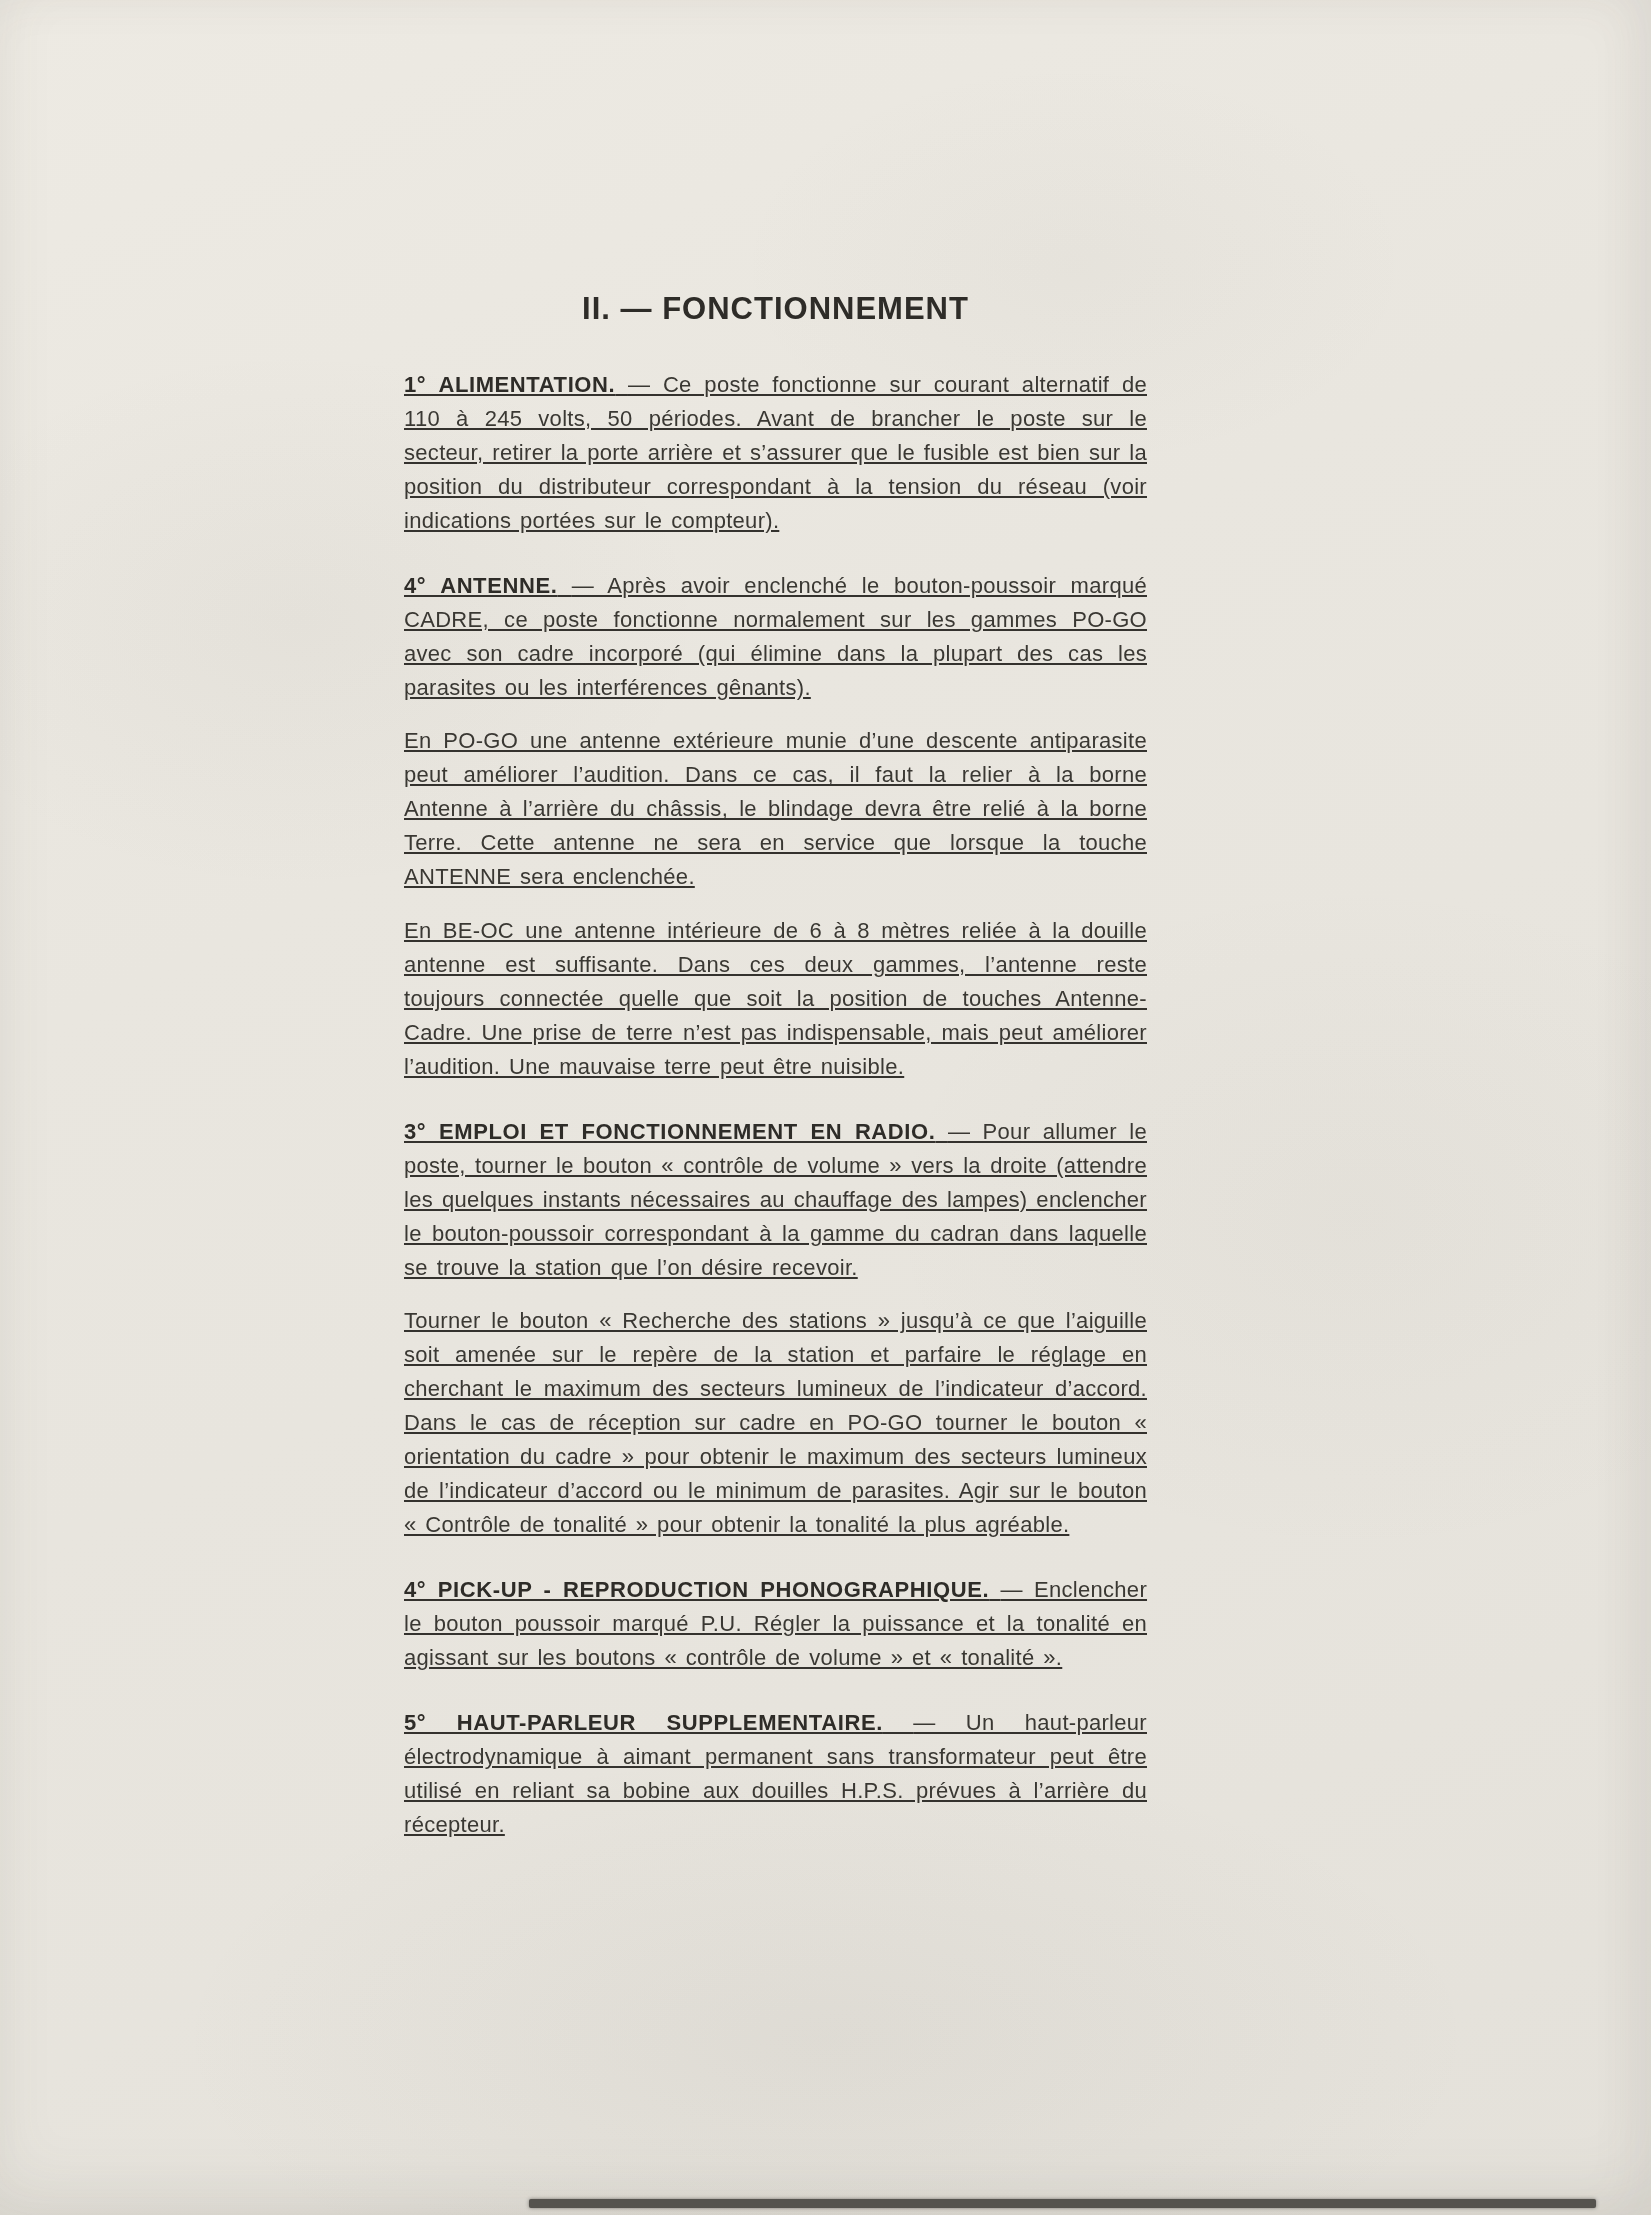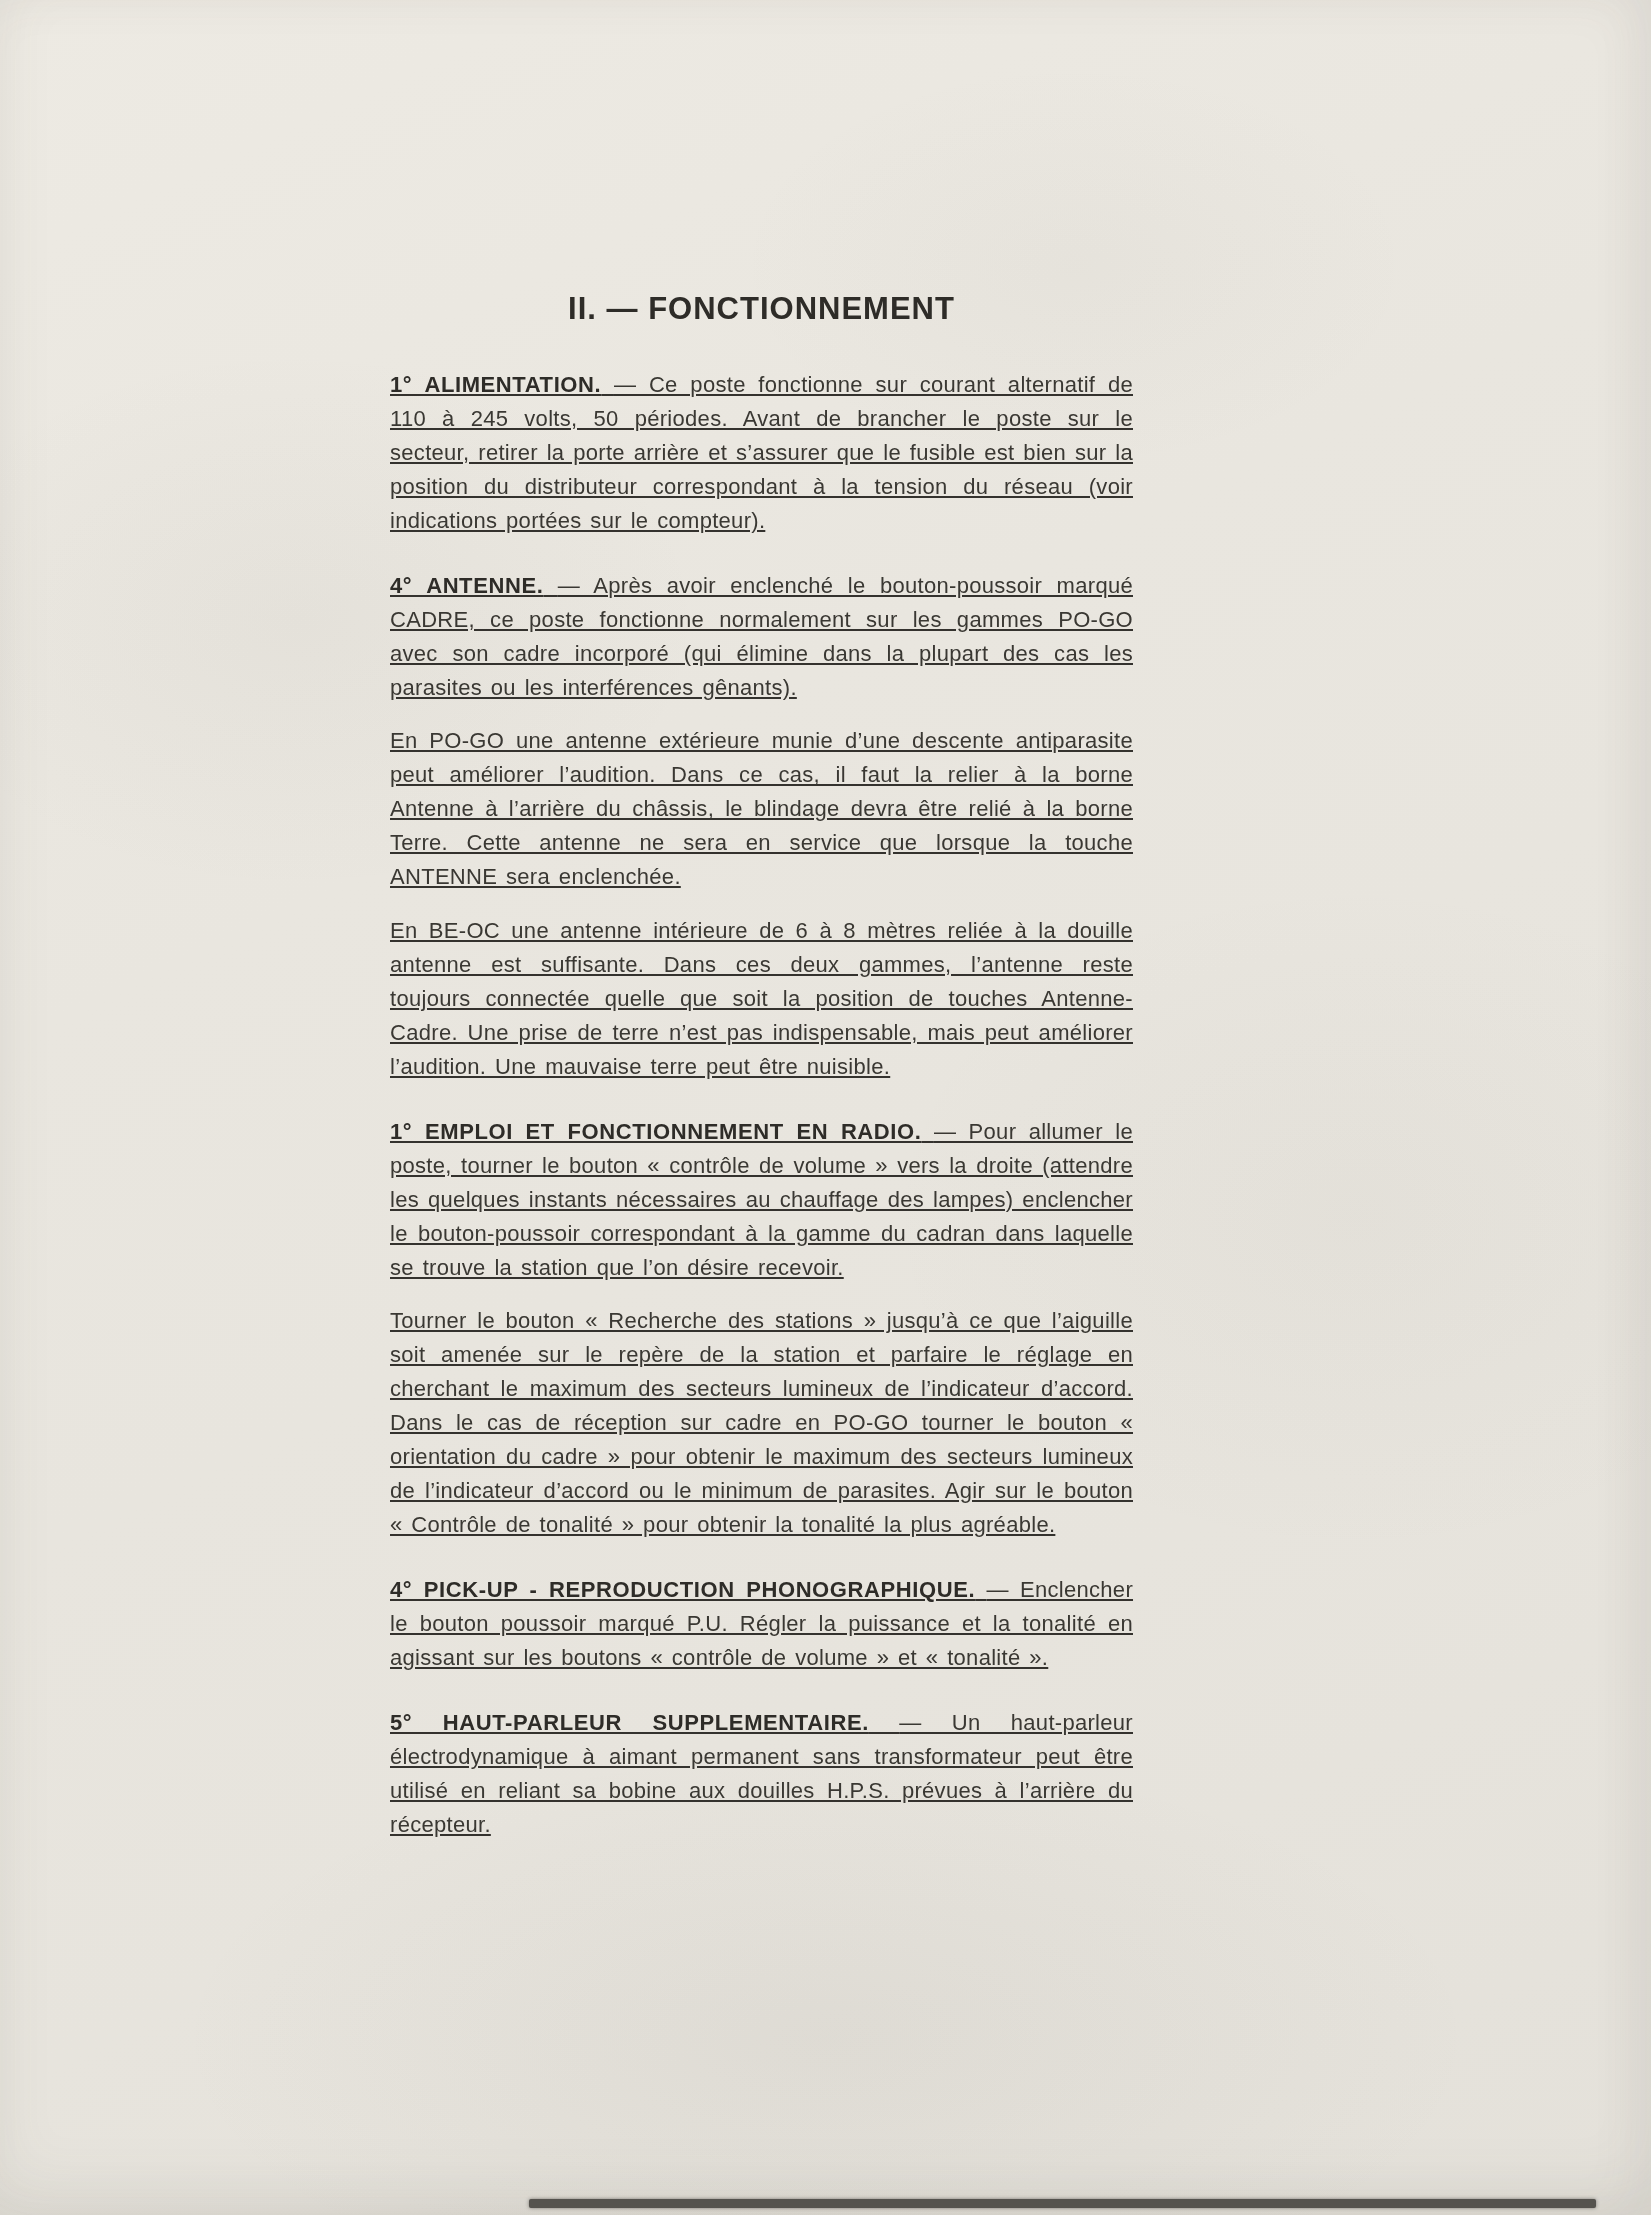--- a/index.html
+++ b/index.html
@@ -24,21 +24,21 @@
     inset: 0;
     pointer-events: none;
     background:
       radial-gradient(ellipse 582px 388px at 18% 28%, rgba(120,115,105,0.05), transparent 70%),
       radial-gradient(ellipse 679px 485px at 82% 55%, rgba(120,115,105,0.04), transparent 70%),
       radial-gradient(ellipse 873px 388px at 50% 92%, rgba(100,95,85,0.06), transparent 75%),
       radial-gradient(ellipse 485px 291px at 65% 12%, rgba(125,120,110,0.04), transparent 70%);
   }
   .content {
     position: absolute;
-    left: 390px;
+    left: 404px;
     top: 291px;
     width: 743px;
   }
   .doc-title {
     margin: 0 0 41px 0;
     font-size: 31px;
     font-weight: 700;
     letter-spacing: 1px;
     text-align: center;
     color: #2e2c28;
@@ -96,21 +96,21 @@
       <p class="para">
         <span class="sec-head">4° ANTENNE.</span>
         <span>— Après avoir enclenché le bouton-poussoir marqué CADRE, ce poste fonctionne normalement sur les gammes PO-GO avec son cadre incorporé (qui élimine dans la plupart des cas les parasites ou les interférences gênants).</span>
       </p>
       <p class="para">En PO-GO une antenne extérieure munie d’une descente antiparasite peut améliorer l’audition. Dans ce cas, il faut la relier à la borne Antenne à l’arrière du châssis, le blindage devra être relié à la borne Terre. Cette antenne ne sera en service que lorsque la touche ANTENNE sera enclenchée.</p>
       <p class="para">En BE-OC une antenne intérieure de 6 à 8 mètres reliée à la douille antenne est suffisante. Dans ces deux gammes, l’antenne reste toujours connectée quelle que soit la position de touches Antenne-Cadre. Une prise de terre n’est pas indispensable, mais peut améliorer l’audition. Une mauvaise terre peut être nuisible.</p>
     </section>
 
     <section class="doc-section">
       <p class="para">
-        <span class="sec-head">1° EMPLOI ET FONCTIONNEMENT EN RADIO.</span>
+        <span class="sec-head">3° EMPLOI ET FONCTIONNEMENT EN RADIO.</span>
         <span>— Pour allumer le poste, tourner le bouton « contrôle de volume » vers la droite (attendre les quelques instants nécessaires au chauffage des lampes) enclencher le bouton-poussoir correspondant à la gamme du cadran dans laquelle se trouve la station que l’on désire recevoir.</span>
       </p>
       <p class="para">Tourner le bouton « Recherche des stations » jusqu’à ce que l’aiguille soit amenée sur le repère de la station et parfaire le réglage en cherchant le maximum des secteurs lumineux de l’indicateur d’accord. Dans le cas de réception sur cadre en PO-GO tourner le bouton « orientation du cadre » pour obtenir le maximum des secteurs lumineux de l’indicateur d’accord ou le minimum de parasites. Agir sur le bouton « Contrôle de tonalité » pour obtenir la tonalité la plus agréable.</p>
     </section>
 
     <section class="doc-section">
       <p class="para">
         <span class="sec-head">4° PICK-UP - REPRODUCTION PHONOGRAPHIQUE.</span>
         <span>— Enclencher le bouton poussoir marqué P.U. Régler la puissance et la tonalité en agissant sur les boutons « contrôle de volume » et « tonalité ».</span>
       </p>

